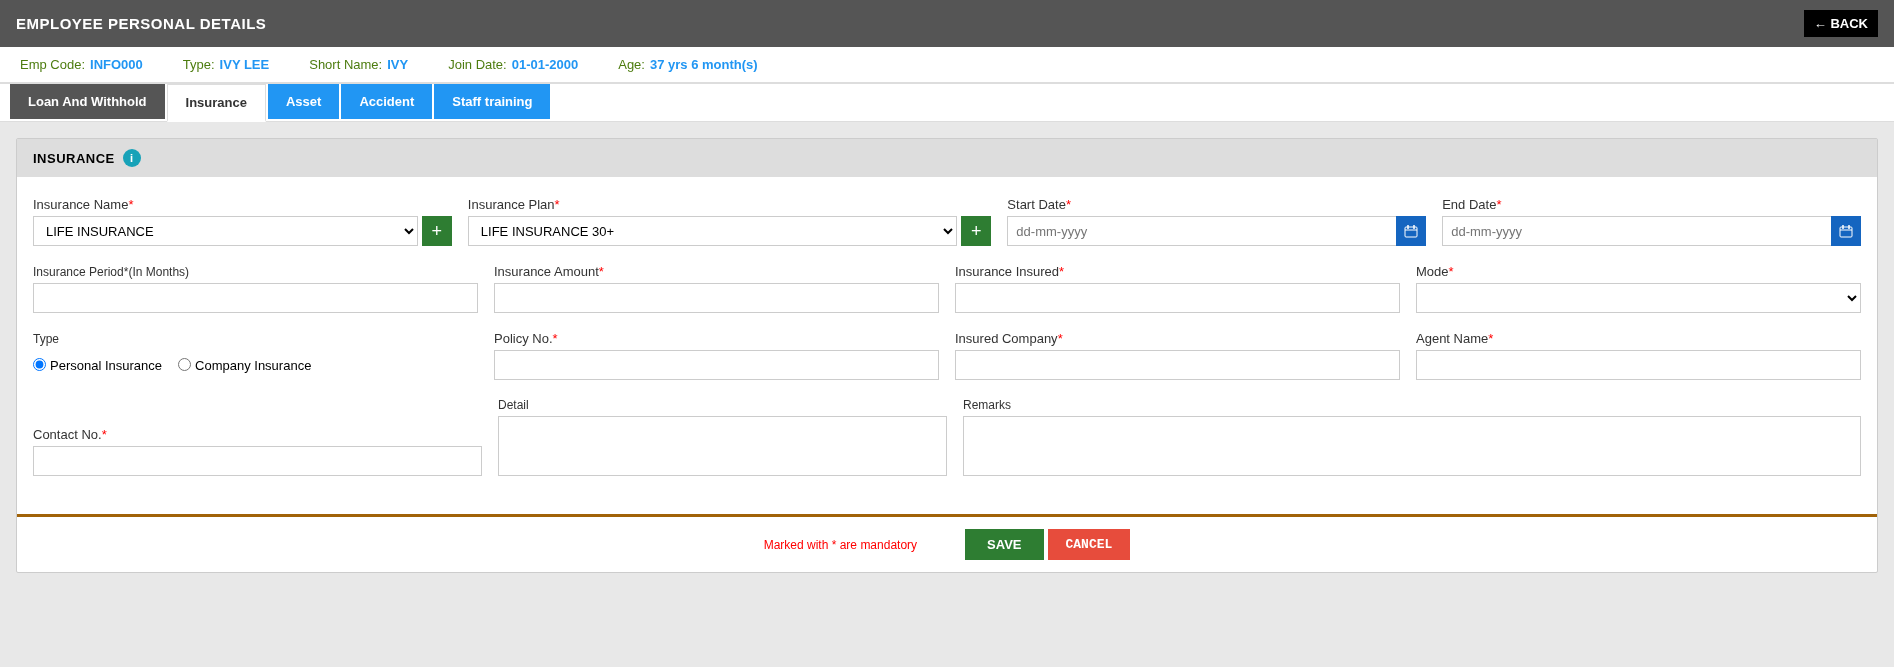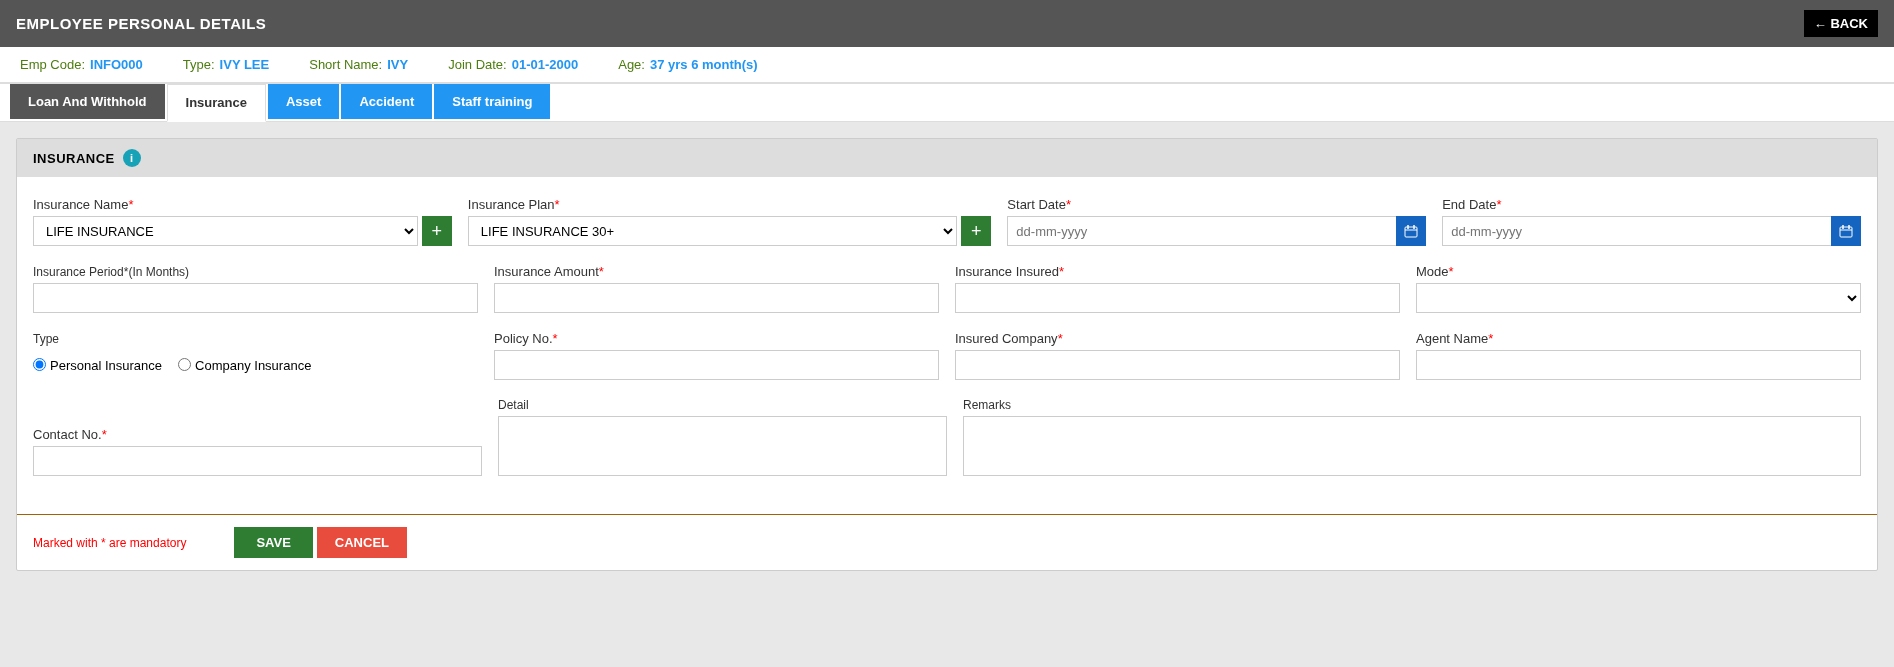--- a/index.html
+++ b/index.html
@@ -185,24 +185,24 @@
       padding: 5px 8px;
       width: 100%;
       font-size: 13px;
       resize: none;
       height: 60px;
       outline: none;
     }
 
     .form-footer {
       display: flex;
-      justify-content: flex-start;
+      justify-content: center;
       align-items: center;
       padding: 12px 16px;
-      border-top: 1px solid #a16207;
+      border-top: 3px solid #a16207;
       gap: 48px;
     }
     .mandatory-note { color: red; font-size: 12px; }
 
     .btn-group { display: flex; gap: 4px; }
     .save-btn {
       background: #2e7d32;
       color: #fff;
       border: none;
       padding: 8px 22px;
@@ -211,20 +211,21 @@
       font-weight: bold;
     }
     .cancel-btn {
       background: #e74c3c;
       color: #fff;
       border: none;
       padding: 8px 18px;
       cursor: pointer;
       font-size: 13px;
       font-weight: bold;
+      font-family: Liberation Mono, monospace;
     }
   </style>
 </head>
 <body>
 
 <div class="header-bar">
   <span class="header-title">EMPLOYEE PERSONAL DETAILS</span>
   <button class="back-btn">← BACK</button>
 </div>
 

